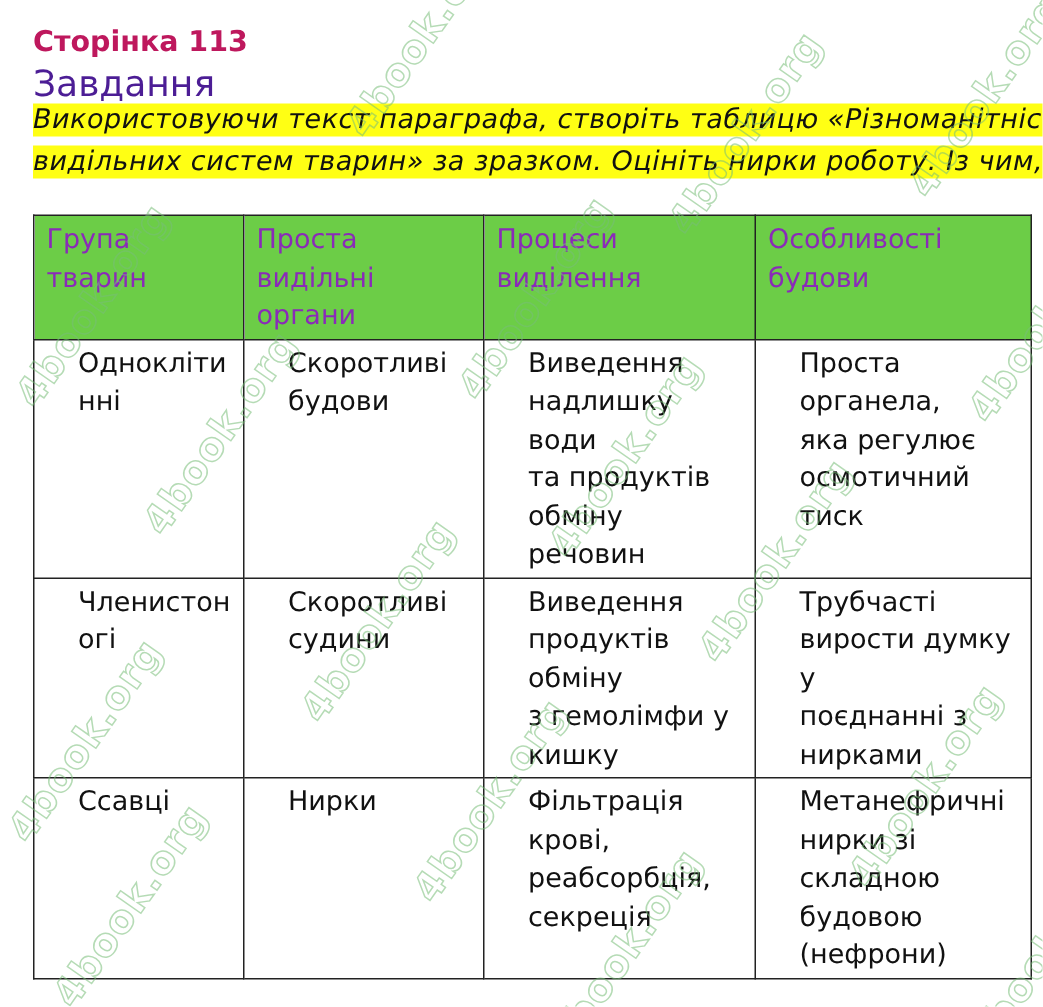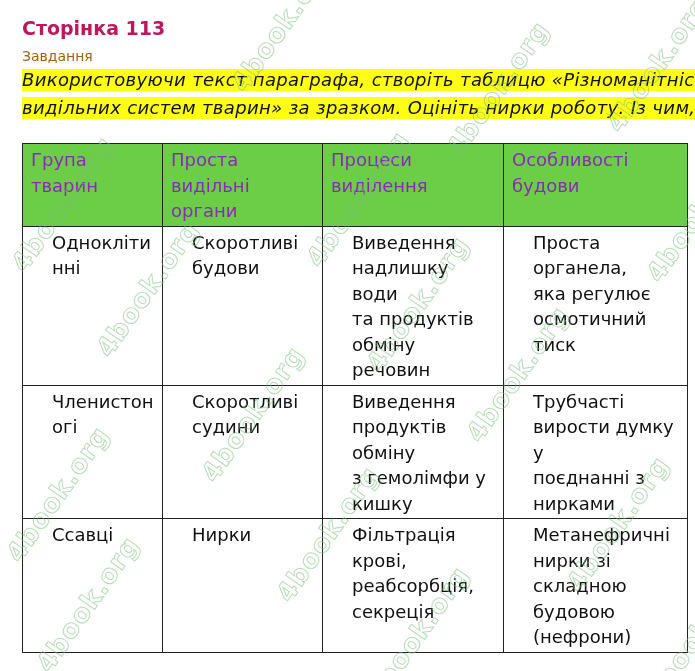--- a/index.html
+++ b/index.html
@@ -22,22 +22,22 @@
       font-size: 19px;
       font-weight: bold;
       color: #be185d;
       line-height: 26px;
       white-space: nowrap;
     }
     .section-label {
       position: absolute;
       left: 22px;
       top: 44px;
-      font-size: 14px;
-      color: #a16207;
+      font-size: 24px;
+      color: #4c1d95;
       line-height: 24px;
       white-space: nowrap;
       text-align: center;
     }
     .task {
       position: absolute;
       left: 22px;
       top: 67px;
       width: 668px;
       font-size: 18px;

